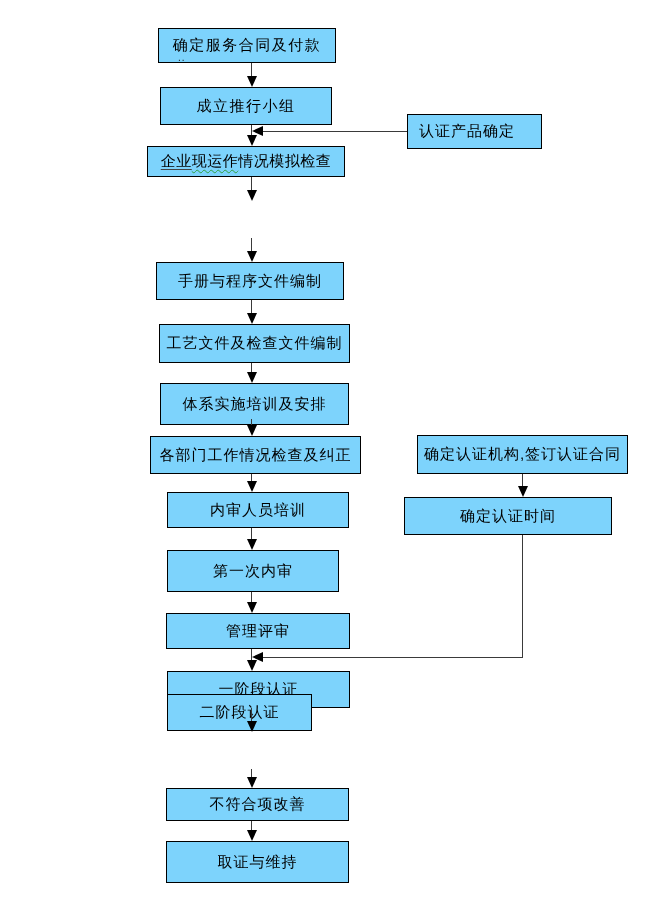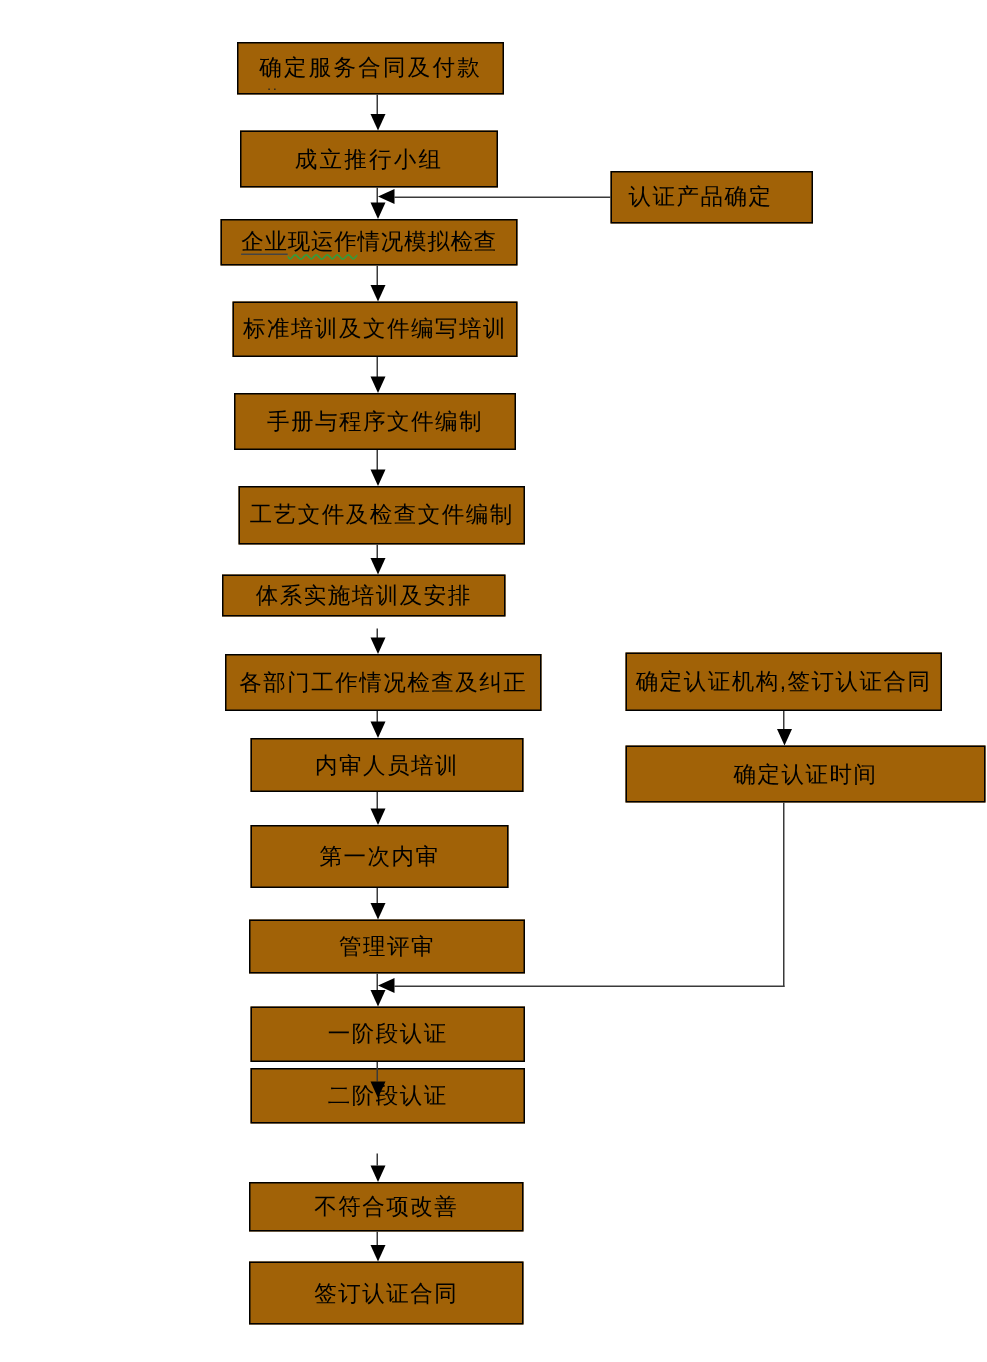--- a/index.html
+++ b/index.html
@@ -7,21 +7,21 @@
     position:relative;
     width:658px;height:908px;
     background:#ffffff;
     font-family:"Liberation Sans", sans-serif;
     overflow:hidden;
   }
   .node{
     position:absolute;
     box-sizing:border-box;
     border:1.5px solid #000;
-    background:#a16207;
+    background:#7dd3fc;
     display:flex;
     align-items:center;
     justify-content:center;
     font-size:15px;
     letter-spacing:1px;
     color:#000;
     white-space:nowrap;
   }
   .node.align-left{justify-content:flex-start;padding-left:11px;}
   .marker{
@@ -58,33 +58,30 @@
   </div>
 
   <div class="node" style="left:160px;top:87px;width:172px;height:38px;letter-spacing:1.5px;">
     <span>成立推行小组</span>
   </div>
 
   <div class="node" style="left:147px;top:146px;width:198px;height:31px;letter-spacing:0.5px;">
     <span><span class="ul-solid">企业</span><span class="ul-wavy">现运作</span><span>情况模拟检查</span></span>
   </div>
 
-  <div class="node" style="left:155px;top:201px;width:190px;height:37px;">
-    <span>标准培训及文件编写培训</span>
-  </div>
 
   <div class="node" style="left:156px;top:262px;width:188px;height:38px;align-items:center;">
     <span>手册与程序文件编制</span>
   </div>
 
   <div class="node" style="left:159px;top:324px;width:191px;height:39px;">
     <span>工艺文件及检查文件编制</span>
   </div>
 
-  <div class="node" style="left:148px;top:383px;width:189px;height:28px;">
+  <div class="node" style="left:160px;top:383px;width:189px;height:42px;">
     <span>体系实施培训及安排</span>
   </div>
 
   <div class="node" style="left:150px;top:436px;width:211px;height:38px;">
     <span>各部门工作情况检查及纠正</span>
   </div>
 
   <div class="node" style="left:167px;top:492px;width:182px;height:36px;">
     <span>内审人员培训</span>
   </div>
@@ -94,41 +91,41 @@
   </div>
 
   <div class="node" style="left:166px;top:613px;width:184px;height:36px;">
     <span>管理评审</span>
   </div>
 
   <div class="node" style="left:167px;top:671px;width:183px;height:37px;">
     <span>一阶段认证</span>
   </div>
 
-  <div class="node" style="left:167px;top:712px;width:183px;height:37px;text-align:center;">
+  <div class="node" style="left:167px;top:694px;width:145px;height:37px;text-align:center;">
     <span>二阶段认证</span>
   </div>
 
   <div class="node" style="left:166px;top:788px;width:183px;height:33px;">
     <span>不符合项改善</span>
   </div>
 
   <div class="node" style="left:166px;top:841px;width:183px;height:42px;">
-    <span>签订认证合同</span>
+    <span>取证与维持</span>
   </div>
 
   <div class="node align-left" style="left:407px;top:114px;width:135px;height:35px;">
     <span>认证产品确定</span>
   </div>
 
   <div class="node" style="left:417px;top:435px;width:211px;height:39px;">
     <span>确定认证机构,签订认证合同</span>
   </div>
 
-  <div class="node" style="left:417px;top:497px;width:240px;height:38px;">
+  <div class="node" style="left:404px;top:497px;width:208px;height:38px;">
     <span>确定认证时间</span>
   </div>
 
   <div class="vline" style="left:251px;top:63px;height:14px;"></div>
   <div class="arr-down" style="left:247px;top:76px;"></div>
 
   <div class="vline" style="left:251px;top:125px;height:12px;"></div>
   <div class="arr-down" style="left:247px;top:135px;"></div>
 
   <div class="hline" style="left:263px;top:131px;width:144px;"></div>

